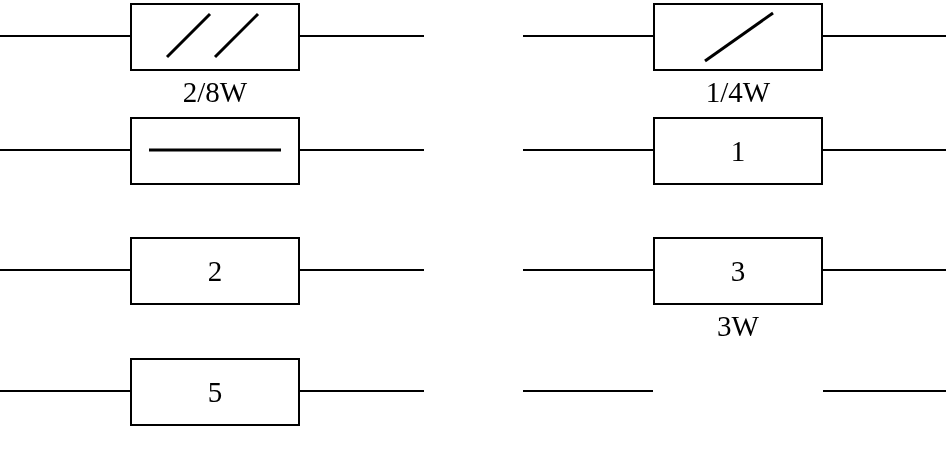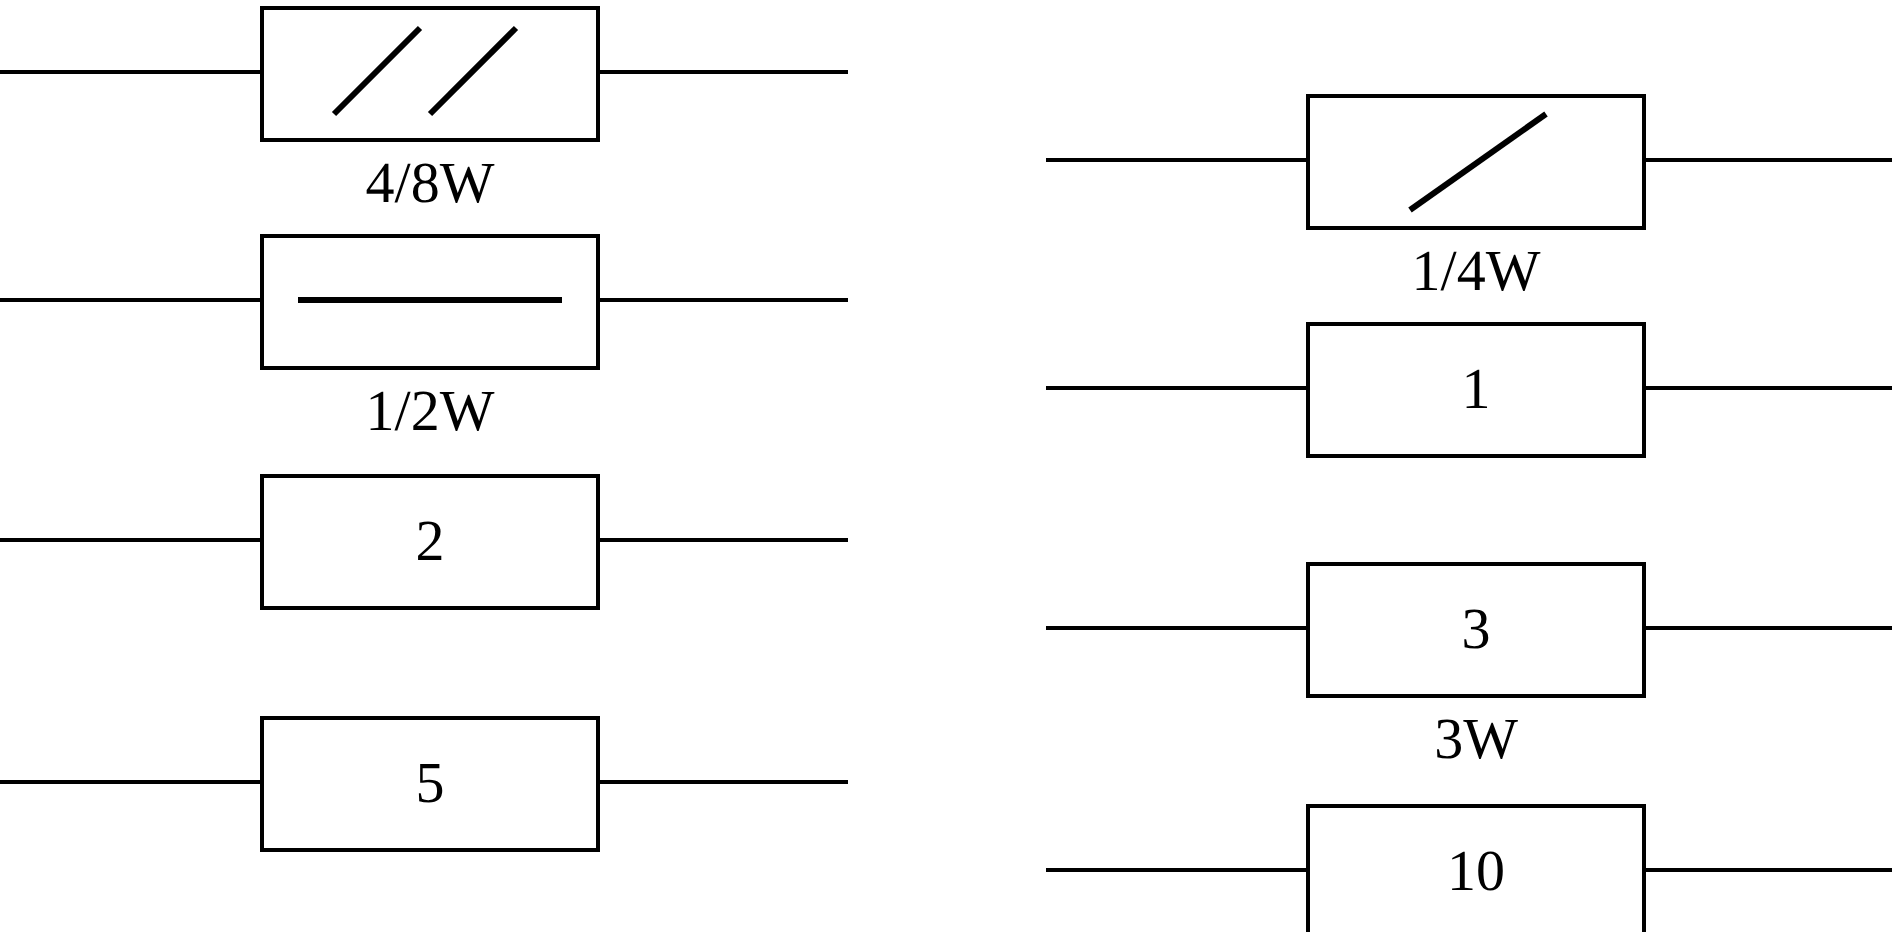--- a/index.html
+++ b/index.html
@@ -12,21 +12,21 @@
     font-family: "Liberation Serif", "DejaVu Serif", serif;
     color: #000000;
     overflow: hidden;
   }
   .cell { position: absolute; width: 424px; height: 110px; }
   .row-0 { top: 3px; }
   .row-1 { top: 117px; }
   .row-2 { top: 237px; }
   .row-3 { top: 358px; }
   .col-l { left: 0; }
-  .col-r { left: 523px; margin-top: 44px; }
+  .col-r { left: 523px; }
 
   .lead { position: absolute; height: 2px; background: #000000; top: 32px; }
   .lead-left  { left: 0; width: 130px; }
   .lead-right { left: 300px; width: 124px; }
   .col-r .lead-right { width: 123px; }
 
   .box {
     position: absolute;
     left: 130px; top: 0;
     width: 170px; height: 68px;
@@ -61,21 +61,21 @@
 
   <div class="cell row-0 col-l">
     <div class="lead lead-left"></div>
     <div class="box">
       <svg class="marking-svg" width="166" height="64" viewBox="0 0 166 64">
         <line x1="35" y1="52" x2="78" y2="9" stroke="#000000" stroke-width="3"></line>
         <line x1="83" y1="52" x2="126" y2="9" stroke="#000000" stroke-width="3"></line>
       </svg>
     </div>
     <div class="lead lead-right"></div>
-    <div class="plabel">4/8W</div>
+    <div class="plabel">2/8W</div>
   </div>
 
   <div class="cell row-0 col-r">
     <div class="lead lead-left"></div>
     <div class="box">
       <svg class="marking-svg" width="166" height="64" viewBox="0 0 166 64">
         <line x1="50" y1="56" x2="118" y2="8" stroke="#000000" stroke-width="3"></line>
       </svg>
     </div>
     <div class="lead lead-right"></div>
@@ -83,21 +83,20 @@
   </div>
 
   <div class="cell row-1 col-l">
     <div class="lead lead-left"></div>
     <div class="box">
       <svg class="marking-svg" width="166" height="64" viewBox="0 0 166 64">
         <line x1="17" y1="31" x2="149" y2="31" stroke="#000000" stroke-width="3"></line>
       </svg>
     </div>
     <div class="lead lead-right"></div>
-    <div class="plabel">1/2W</div>
   </div>
 
   <div class="cell row-1 col-r">
     <div class="lead lead-left"></div>
     <div class="box">
       <span class="value">1</span>
     </div>
     <div class="lead lead-right"></div>
   </div>
 
@@ -121,19 +120,16 @@
   <div class="cell row-3 col-l">
     <div class="lead lead-left"></div>
     <div class="box">
       <span class="value">5</span>
     </div>
     <div class="lead lead-right"></div>
   </div>
 
   <div class="cell row-3 col-r">
     <div class="lead lead-left"></div>
-    <div class="box">
-      <span class="value">10</span>
-    </div>
     <div class="lead lead-right"></div>
   </div>
 
 </div>
 
 </body></html>

